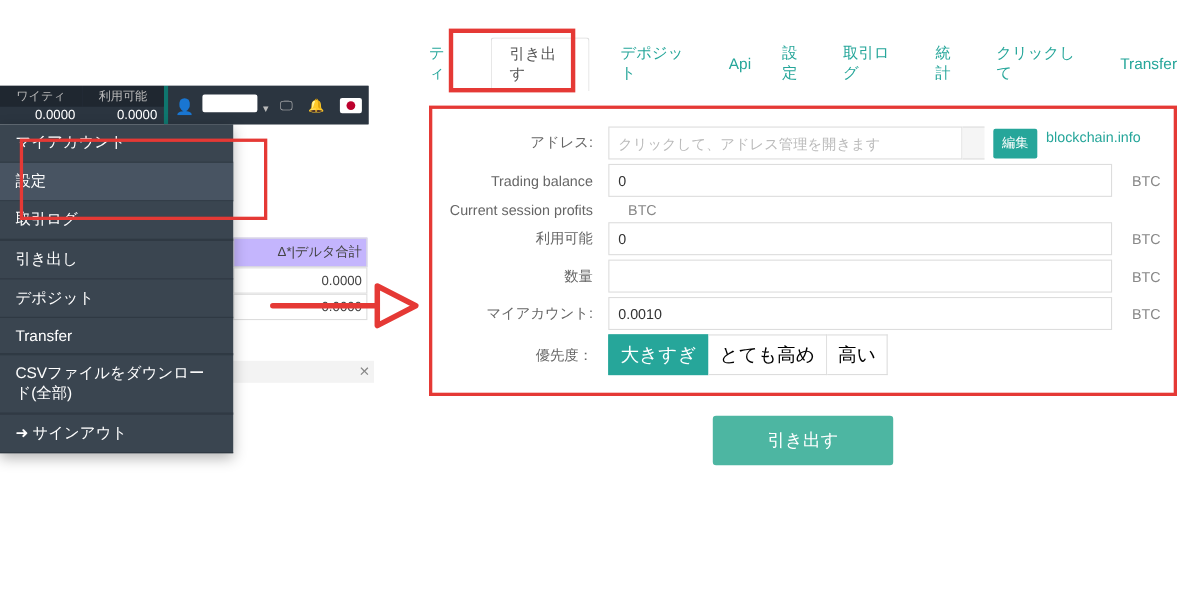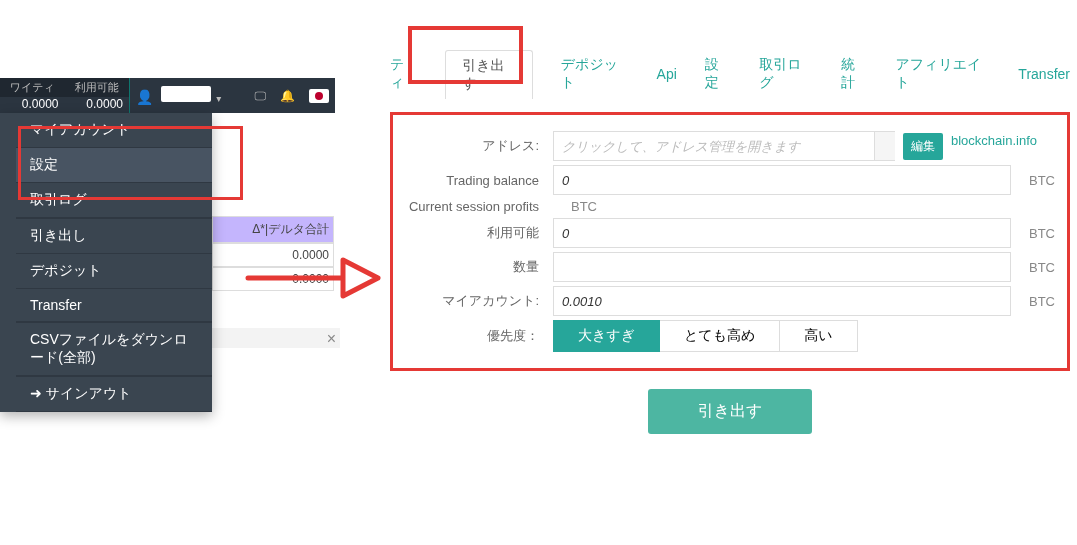--- a/index.html
+++ b/index.html
@@ -2,72 +2,72 @@
 <html><head>
   <meta charset="utf-8">
   <style>
     * { box-sizing: border-box; margin: 0; padding: 0; font-family: Arial, sans-serif; }
     body { background: #fff; width: 1077px; height: 545px; position: relative; }
     
     
     .left-panel { position: absolute; left: 0; top: 78px; width: 335px; }
     
     .top-bar { display: flex; height: 35px; background: #2b3540; color: #bbb; font-size: 12px; }
-    .equity-col { width: 130px; border-right: 1px solid #0f766e; }
+    .equity-col { width: 153px; border-right: 4px solid #0f766e; }
     .equity-label, .avail-label { font-size: 11px; text-align: center; padding: 2px 4px; background: #1f2730; }
     .equity-val, .avail-val { font-size: 12px; text-align: right; padding: 0 6px; color: #fff; }
     .user-area { flex: 1; display: flex; align-items: center; background: #2b3540; padding: 0 6px; justify-content: space-between;}
     .user-area .user-icon { color:#bbb; font-size:14px; margin-right:4px;}
     .user-box { background:#fff; width:50px; height:16px; border-radius:2px; display:inline-block;}
     .caret { color:#bbb; margin-left:2px; font-size:10px;}
     .icon-group { display:flex; gap:14px; align-items:center; color:#bbb;}
     .flag { width:20px; height:14px; background:#fff; border-radius:2px; position:relative; display:inline-block;}
     .flag::after{content:'';position:absolute;left:6px;top:3px;width:8px;height:8px;border-radius:50%;background:#bc002d;}
     
     .menu-wrapper { position: relative; }
-    .menu-box { width: 212px; background: #3a4550; color: #fff; font-size: 14px; box-shadow: 0 4px 12px rgba(0,0,0,0.3); padding-left: 16px; }
+    .menu-box { width: 212px; background: #3a4550; color: #fff; font-size: 14px; box-shadow: 0 4px 12px rgba(0,0,0,0.3); }
     .menu-item { padding: 8px 14px; border-bottom: 1px solid #2f3842; cursor: pointer; }
     .menu-item.hover { background: #485462; }
     .menu-sep { height: 1px; background: #2f3842; }
     
     
     .red-box-left { position:absolute; left: 18px; top: 126px; width: 225px; height: 74px; border: 3px solid #e53935; z-index: 5; pointer-events:none;}
     
     
     .bg-table { position:absolute; left: 212px; top: 138px; width: 122px; font-size:12px; color:#444; z-index:-1;}
     .bg-table .hdr{ background:#c4b5fd; border:1px solid #ddd; padding:4px; text-align:right;}
     .bg-table .cell{ background:#fff; border:1px solid #ddd; padding:4px; text-align:right;}
     .glis { position:absolute; left:0; top:250px; font-size:12px; color:#26a69a; }
     .closex{ position:absolute; left:210px; top:250px; width:130px; height:20px; background:#f3f3f3;}
     .closex span{position:absolute;right:4px;top:2px;color:#888;}
     
     
     .arrow { position:absolute; left: 243px; top: 248px; z-index:6;}
     
     
-    .main { position:absolute; left:390px; top:56px; width:680px; }
+    .main { position:absolute; left:390px; top:40px; width:680px; }
     .tabs { display:flex; gap:28px; align-items:center; font-size:14px; color:#26a69a; height:36px;}
     .tab { cursor:pointer; }
     .tab.active { border:1px solid #ddd; border-bottom:none; padding:6px 16px; background:#fff; color:#555; border-radius:3px 3px 0 0;}
     .red-box-tab { position:absolute; left:408px; top:26px; width:115px; height:58px; border:4px solid #e53935; z-index:5; pointer-events:none;}
     
     .form-box { border:3px solid #e53935; padding:16px 12px; margin-top:20px; }
     .form-row { display:flex; align-items:center; margin-bottom:4px; font-size:13px; color:#666;}
     .form-label { width:148px; text-align:right; padding-right:14px;}
-    .form-input { flex:1; height:30px; border:1px solid #ddd; padding:4px 8px; font-size:13px; color:#333; background:#fff;font-style:italic;}
+    .form-input { flex:1; height:30px; border:1px solid #ddd; padding:4px 8px; font-size:13px; color:#333; background:#fff;}
     .form-input::placeholder{color:#bbb;}
     .suffix { width:44px; text-align:right; padding-left:8px; color:#888;}
     
     .addr-row .form-input{ color:#bbb; }
     .addr-gap{ width:20px; background:#f5f5f5; height:30px; border-top:1px solid #ddd; border-bottom:1px solid #ddd;}
     .edit-btn{ background:#26a69a; color:#fff; padding:5px 8px; font-size:12px; border:none; cursor:pointer; border-radius:2px;}
     .link{ color:#26a69a; margin-left:8px; font-size:13px; cursor:pointer;}
     
     .prio-row .btns{ display:flex;}
-    .prio-btn{ padding:6px 24px; border:1px solid #ddd; font-size:14px; background:#fff; cursor:pointer;}
+    .prio-btn{ padding:6px 10px; border:1px solid #ddd; font-size:17px; background:#fff; cursor:pointer;}
     .prio-btn.active{ background:#26a69a; color:#fff; border-color:#26a69a;}
     .prio-btn:not(:first-child){ border-left:none;}
     
     .submit-btn{ display:block; margin:18px auto 0; background:#4db6a2; color:#fff; border:none; padding:12px 50px; font-size:16px; cursor:pointer; border-radius:3px;}
   </style>
 </head>
 <body>
 
 <div class="left-panel">
   <div class="top-bar">
@@ -133,21 +133,21 @@
 
 <div class="main">
   <div class="tabs">
     <span class="tab">ティ</span>
     <span class="tab active">引き出す</span>
     <span class="tab">デポジット</span>
     <span class="tab">Api</span>
     <span class="tab">設定</span>
     <span class="tab">取引ログ</span>
     <span class="tab">統計</span>
-    <span class="tab">アフィリエイト</span>
+    <span class="tab">クリックして</span>
     <span class="tab">Transfer</span>
   </div>
 
   <div class="form-box">
     <div class="form-row addr-row">
       <div class="form-label">アドレス:</div>
       <input class="form-input" placeholder="クリックして、アドレス管理を開きます" style="">
       <div class="addr-gap"></div>
       <div style="width:160px;display:flex;padding-left:8px;">
         <button class="edit-btn">編集</button>

